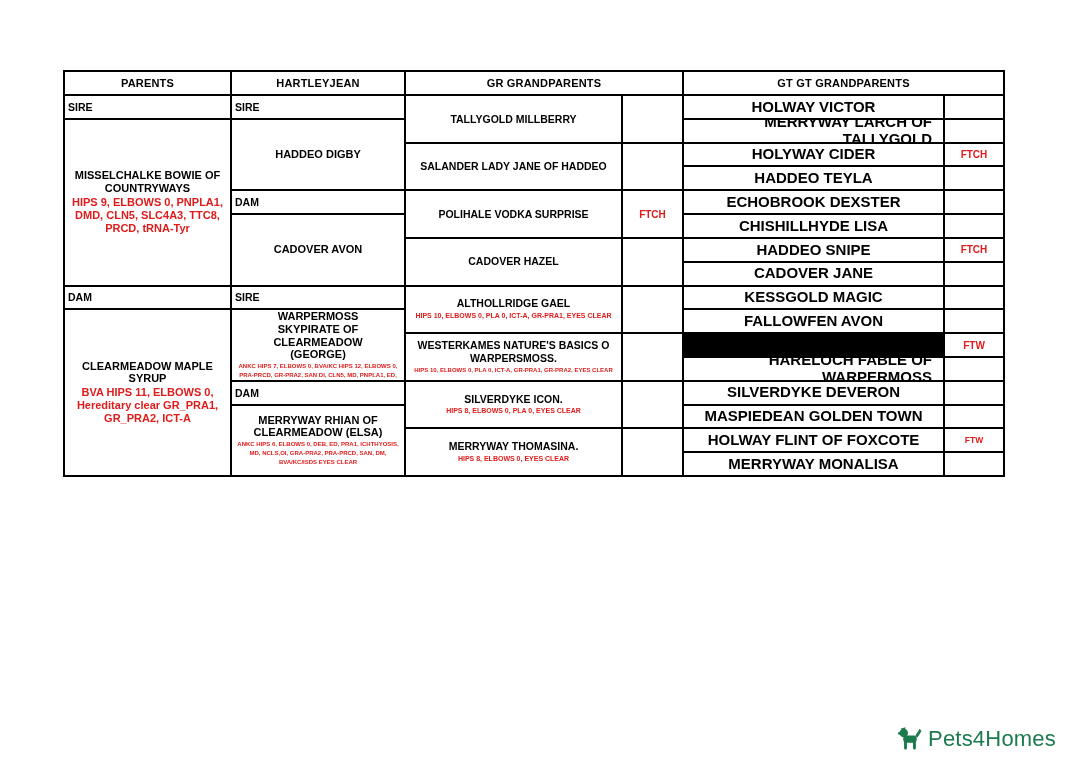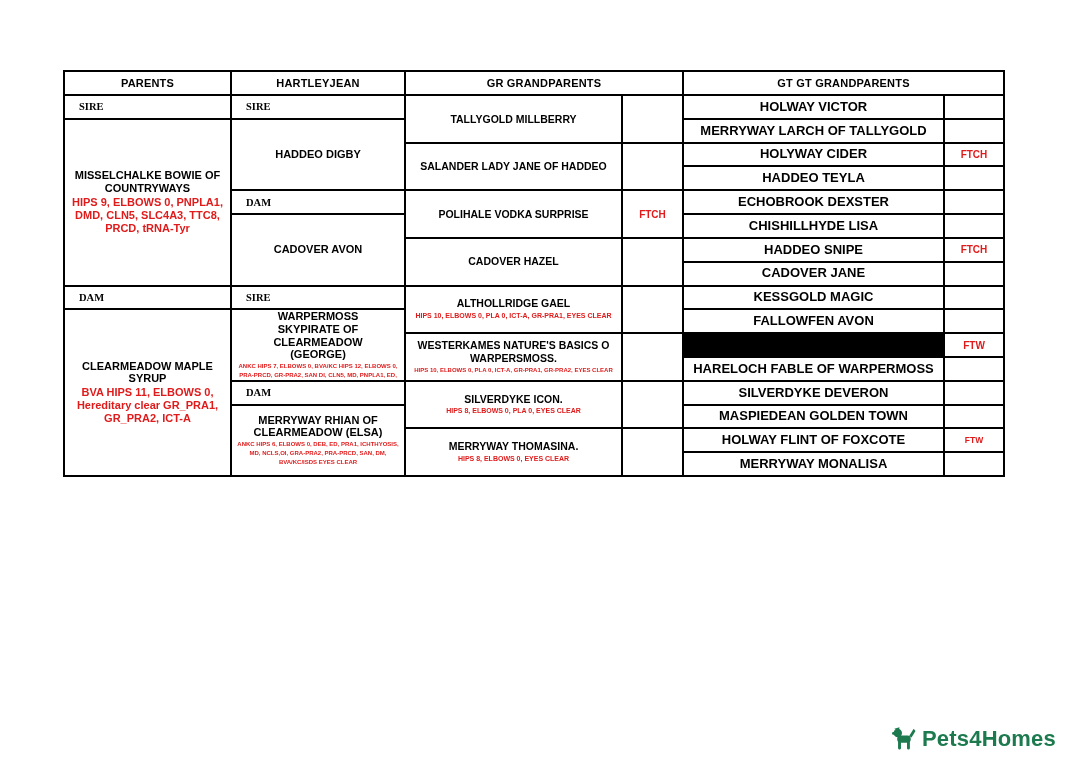--- a/index.html
+++ b/index.html
@@ -13,39 +13,39 @@
     grid-template-columns:165px 172px 215px 59px 259px 58px;
     grid-template-rows:22px repeat(16, 1fr);
     gap:2px;
   }
   .c {
     background:#fff; overflow:hidden;
     display:flex; flex-direction:column; align-items:center; justify-content:center;
     text-align:center; font-weight:700; color:#000;
   }
   .hdr { font-size:11px; letter-spacing:.2px; }
-  .lbl { align-items:flex-start; justify-content:center; text-align:left; padding-left:14px; font-size:10.5px;font-family:Liberation Serif, serif; }
+  .lbl { align-items:flex-start; justify-content:center; text-align:left; padding-left:3px; font-size:10.5px; }
   .lbl > div { width:100%; }
   .name { font-size:11px; line-height:1.15; padding:0 4px; }
   .name-sm { font-size:10.5px; line-height:1.2; padding:0 2px; }
-  .gt-name { font-size:13px; line-height:1.1; padding:0 4px; }
+  .gt-name { font-size:15px; line-height:1.1; padding:0 11px;text-align:right; }
   .health-lg { font-size:11px; line-height:1.2; color:#e01b1b; padding:0 4px; margin-top:1px; }
   .health-md { font-size:7px;  line-height:1.45; color:#e01b1b; padding:0 4px; margin-top:1px; }
   .health-sm { font-size:6px;  line-height:1.5;  color:#e01b1b; padding:0 2px; margin-top:1px; }
   .health-lg:empty,.health-md:empty,.health-sm:empty { display:none; }
   .status { font-size:10px; color:#e01b1b; }
   .status-sm { font-size:8.5px; }
   .top-align { justify-content:flex-start; }
   .narrow { max-width:152px; }
 
   .brand {
     position:absolute; right:24px; bottom:12px;
     display:flex; align-items:center; gap:4px;
   }
-  .brand-text { font-size:22px; font-weight:700; color:#1d7a4f; letter-spacing:.2px; }
+  .brand-text { font-size:22px; font-weight:400; color:#1d7a4f; letter-spacing:.2px; }
   .brand svg { display:block; }
 </style>
 </head>
 <body>
 
 <div class="page">
 
   <div class="pedigree">
 
     <div class="c hdr" style="grid-area:1/1/2/2">PARENTS</div>

